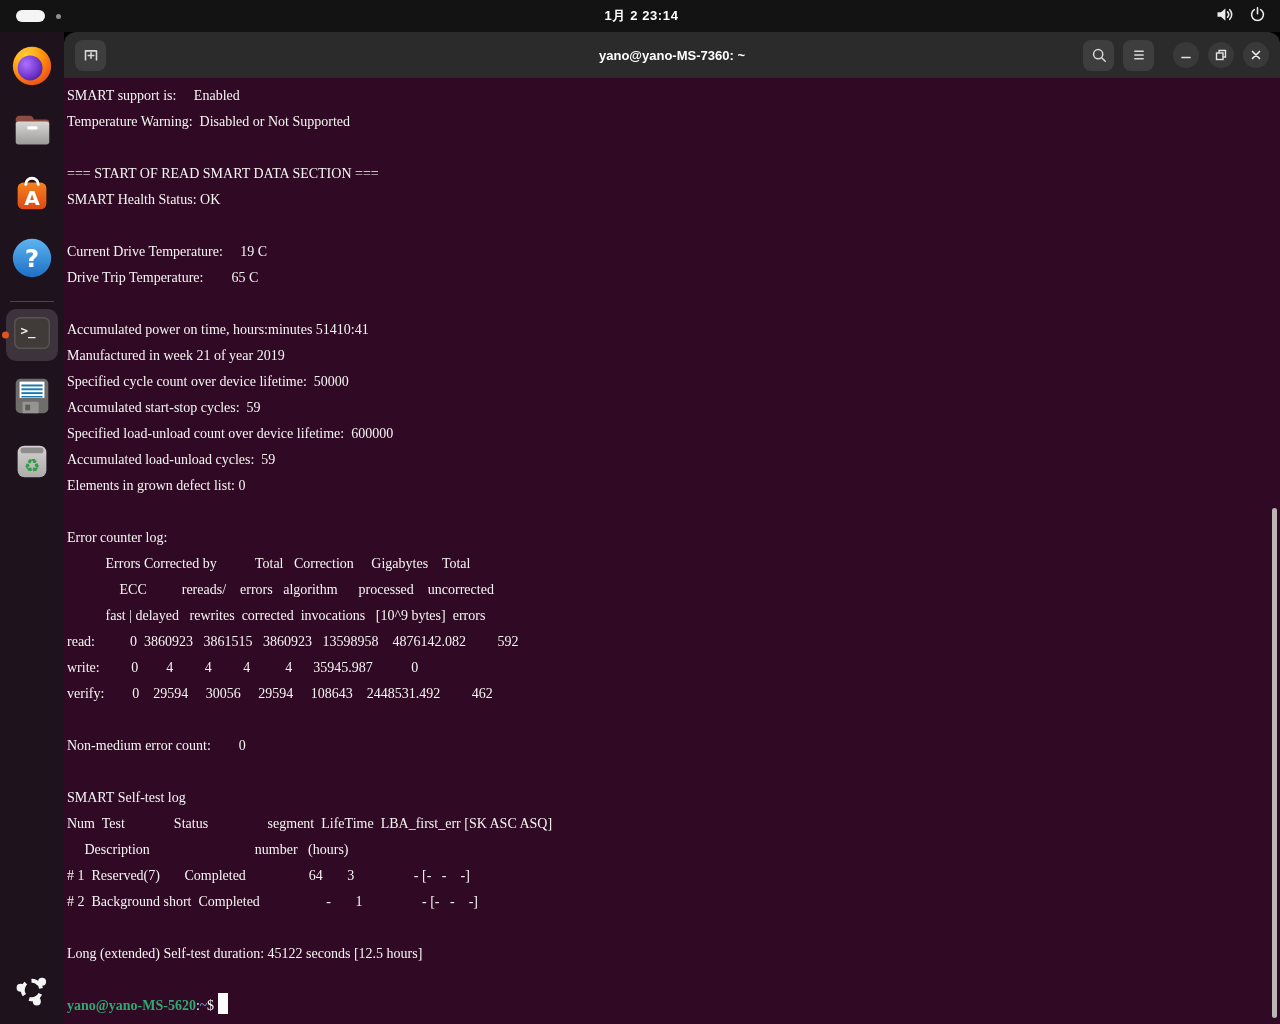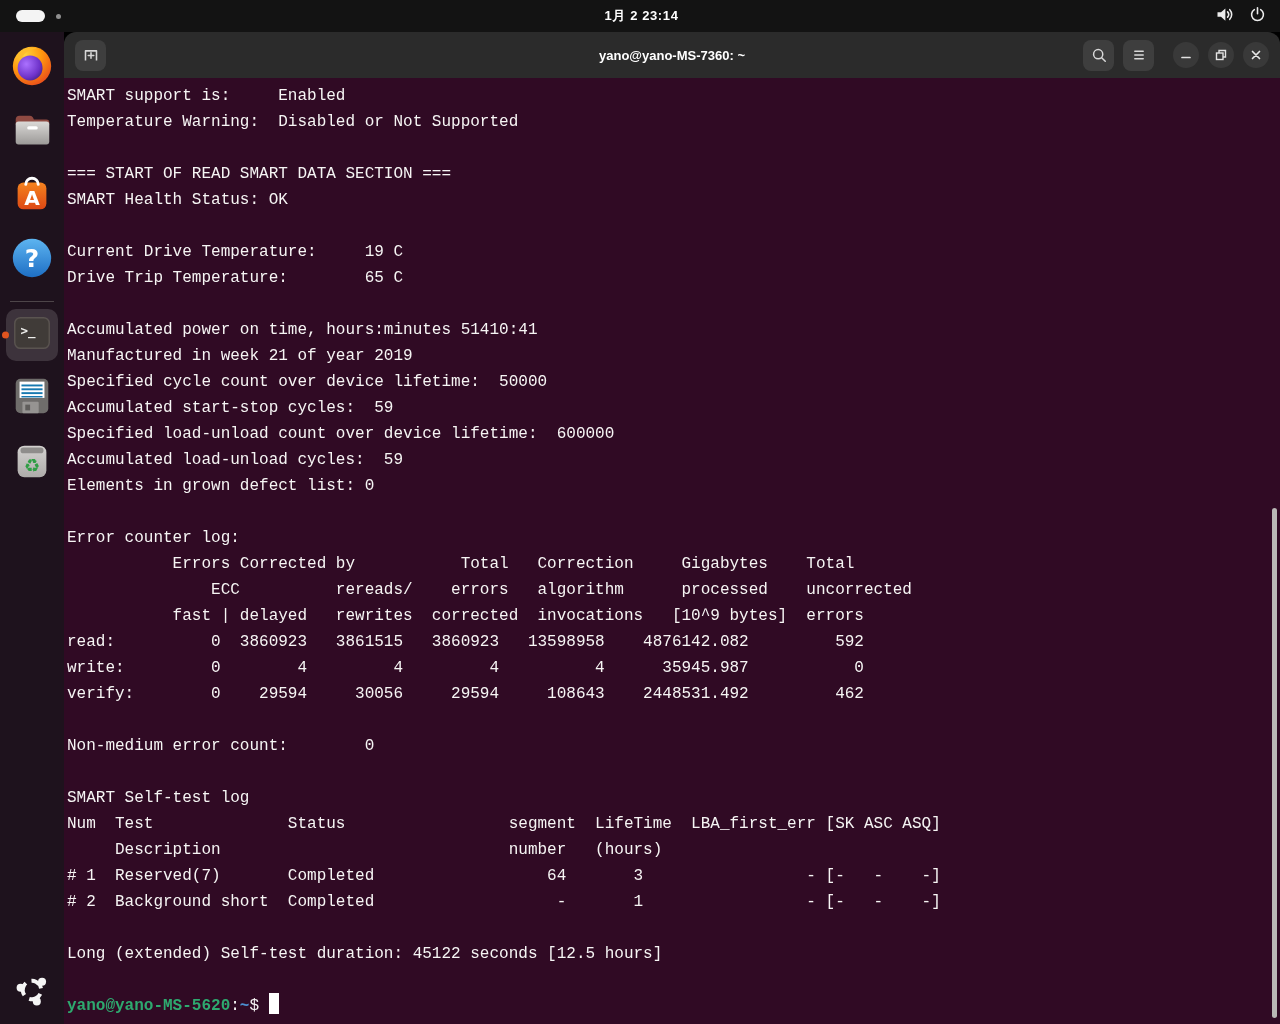--- a/index.html
+++ b/index.html
@@ -30,21 +30,21 @@
   .headerbar { height:46px; background:#2b2b2b; flex:0 0 46px; display:flex; align-items:center; padding:0 11px; position:relative; }
   .hb-title { position:absolute; left:50%; transform:translateX(-50%); color:#ffffff; font-size:13px; font-weight:bold; white-space:nowrap; }
   .hb-right { margin-left:auto; display:flex; align-items:center; gap:9px; }
   .sq-btn { width:31px; height:31px; border-radius:8px; background:#3e3e3e; border:none;
             display:flex; align-items:center; justify-content:center; cursor:pointer; }
   .circle-btn { width:26px; height:26px; border-radius:50%; background:#393939; border:none;
             display:flex; align-items:center; justify-content:center; cursor:pointer; }
   .gap-left { margin-left:10px; }
 
   .terminal { flex:1; background:#300a24; position:relative; overflow:hidden; }
-  pre.term { font-family:Liberation Mono, monospace; font-size:16px; line-height:26px;
+  pre.term { font-family:Liberation Serif, serif; font-size:14px; line-height:26px;
              color:#f6f5f4; padding:5px 0 0 3px; }
   .green { color:#2ea96f; font-weight:bold; }
   .blue  { color:#4c8fd0; font-weight:bold; }
   .cursor { display:inline-block; width:10px; height:21px; background:#ffffff; vertical-align:-4px; }
   .scroll-thumb { position:absolute; right:3px; top:430px; width:5px; height:510px; border-radius:3px; background:#b9b7b5; }
 </style>
 </head>
 <body>
 
 <div class="topbar">

